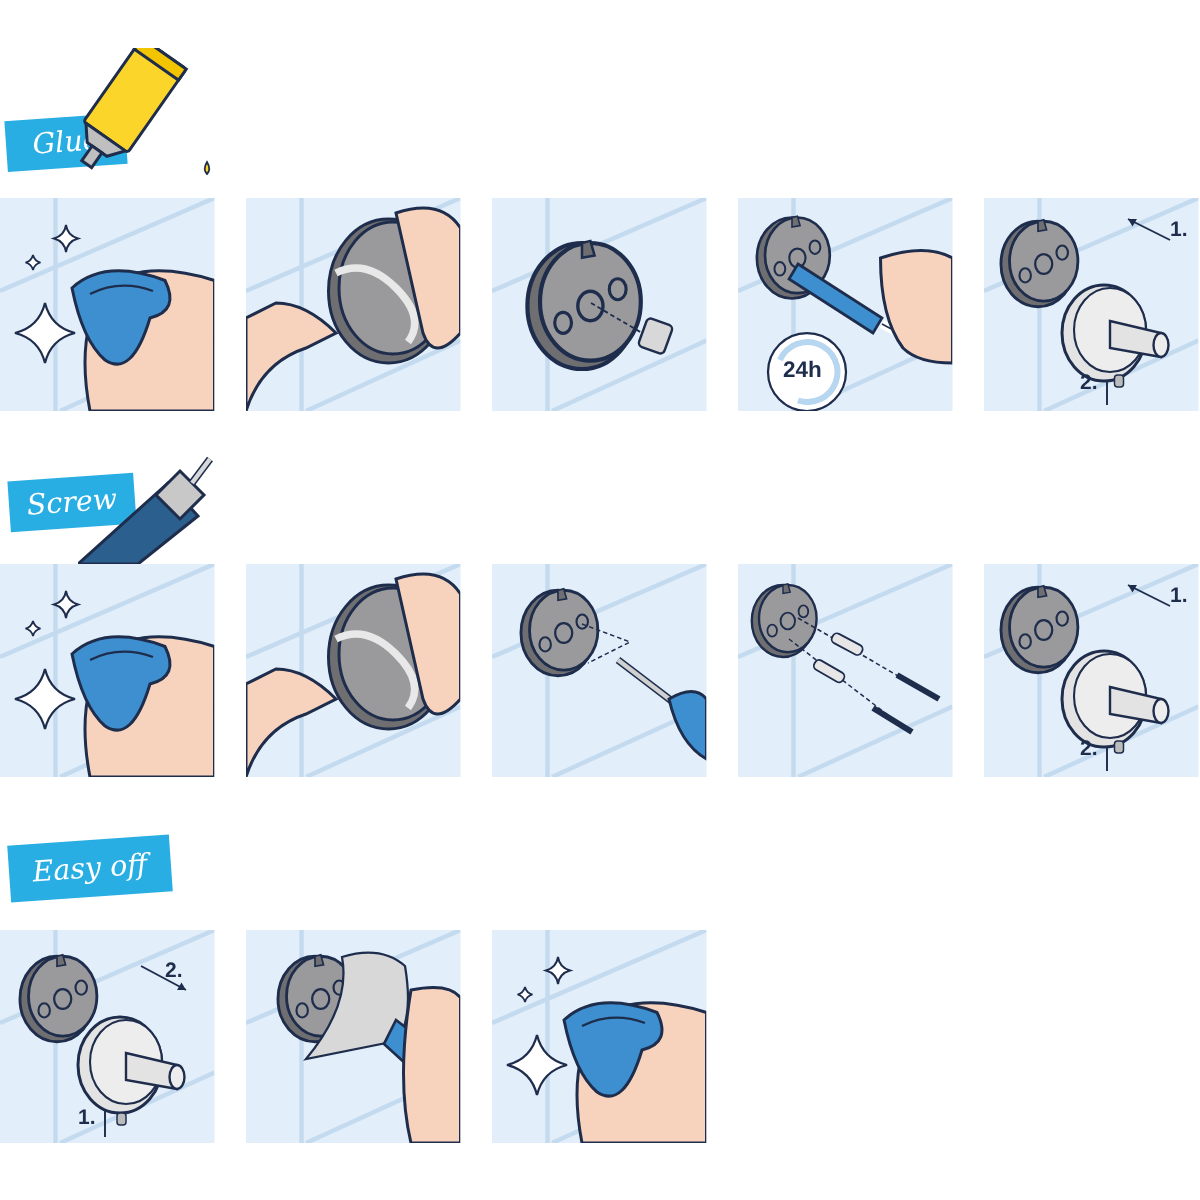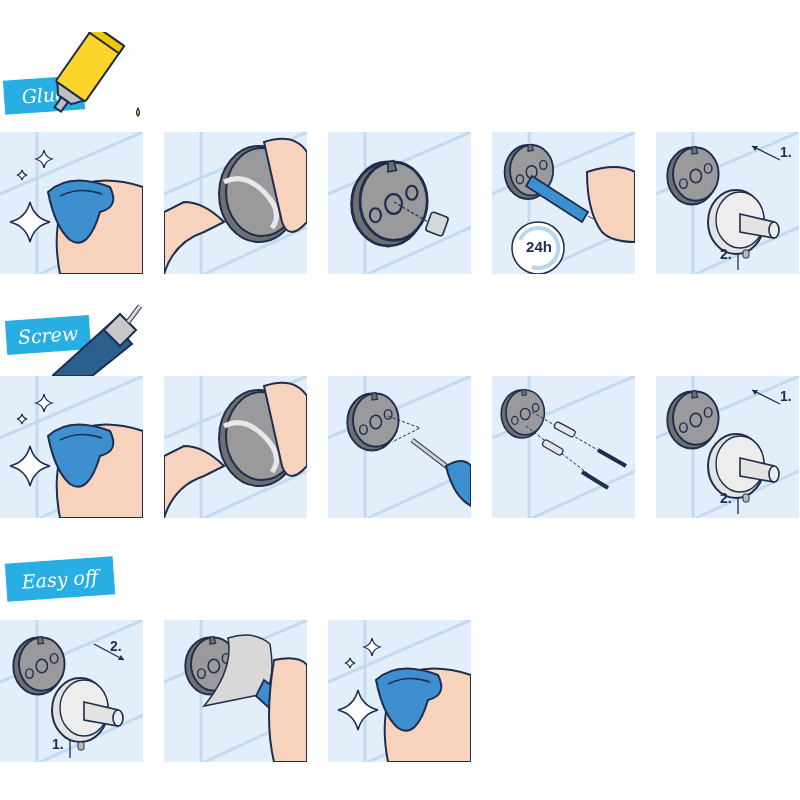--- a/index.html
+++ b/index.html
@@ -110,21 +110,21 @@
     <g transform="translate(36,40) scale(0.9)">
         <use href="#plate"></use>
       </g>
     <path d="M40 44 L96 80 L90 90 L34 54Z" fill="#3d8fd0" stroke="#1f2d4d" stroke-width="1.8"></path>
     <path d="M96 84 L126 100" stroke="#fff" stroke-width="6"></path>
     <path d="M96 84 L126 100" stroke="#1f2d4d" stroke-width="1" fill="none"></path>
     <path d="M95 40 Q125 30 143 40 L143 110 Q120 110 110 100 Q95 80 95 40Z" fill="#f7d3be" stroke="#1f2d4d" stroke-width="2"></path>
     <circle cx="46" cy="116" r="26" fill="#fff" stroke="#1f2d4d" stroke-width="1.5"></circle>
     <path d="M28 108 A20 20 0 1 1 40 135" fill="none" stroke="#b7d6ef" stroke-width="4"></path>
   </svg>
-  <div style="position:absolute;left:30px;top:106px;width:34px;text-align:center;font-weight:bold;font-size:15px;color:#1f2d4d;">24h</div>
+  <div style="position:absolute;left:30px;top:106px;width:34px;font-weight:bold;font-size:15px;color:#1f2d4d;">24h</div>
 </div>
 <div class="panel" style="left:656px;top:132px;">
   <svg width="143" height="142">
     <use href="#tiles"></use>
     <g transform="translate(36,44) scale(0.95)">
         <use href="#plate"></use>
       </g>
     <g transform="translate(80,90)">
         <use href="#hook"></use>
       </g>

